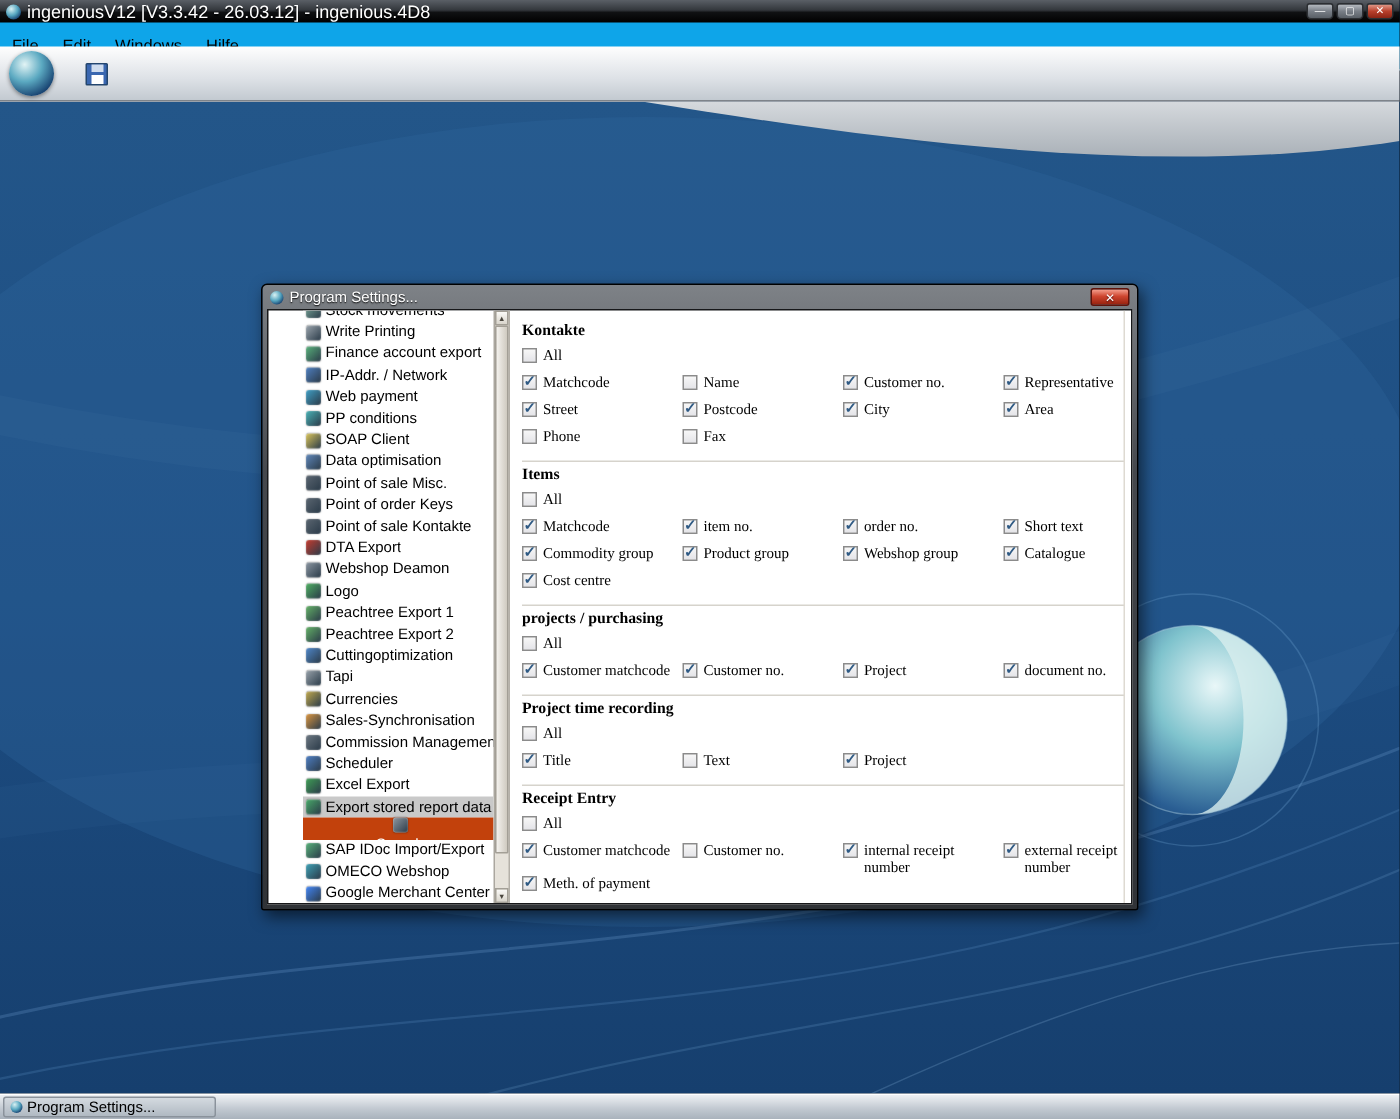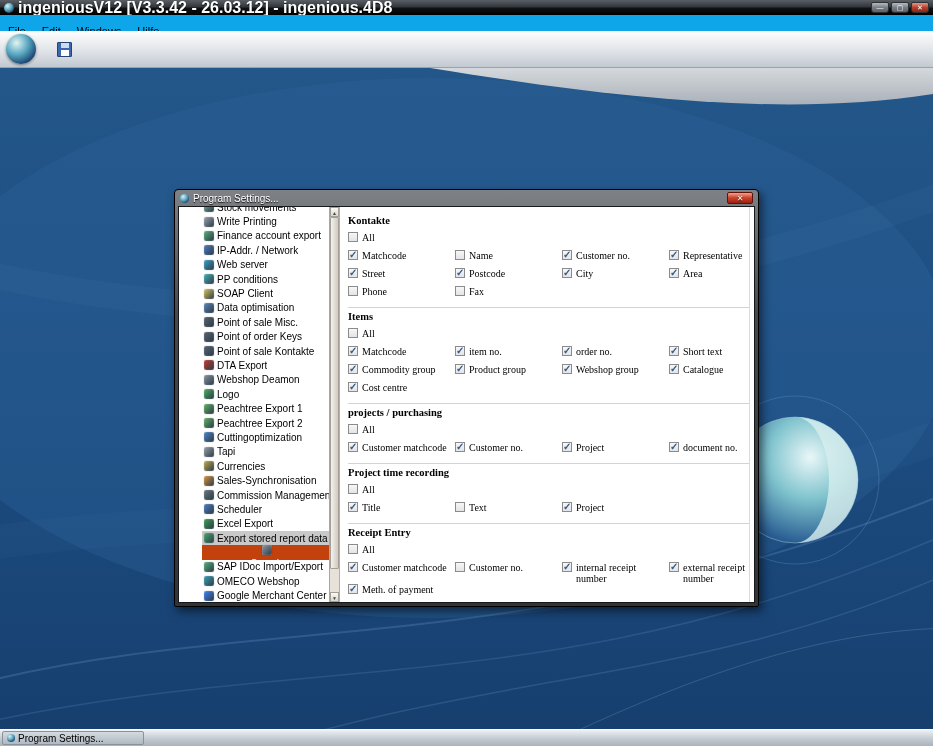--- a/index.html
+++ b/index.html
@@ -6,22 +6,22 @@
   html,body { width:933px; height:746px; overflow:hidden; background:#000;
               font-family:"Liberation Sans", sans-serif; }
   #app { position:absolute; inset:0; width:933px; height:746px; }
 
   
   .titlebar { position:absolute; top:0; left:0; right:0; height:15px;
     background:linear-gradient(#5a5f66 0%, #33373c 45%, #101113 55%, #000 100%);
     display:flex; align-items:center; padding:0 4px; z-index:10; }
   .app-icon { width:10px; height:10px; border-radius:50%; flex:0 0 auto;
     background:radial-gradient(circle at 35% 30%, #d9f1f3, #56a6c0 45%, #143c6c 80%, #0a2240); }
-  .title-text { color:#fff; font-size:16px; padding-left:4px; white-space:nowrap;
-    text-shadow:0 1px 1px #000;font-weight:bold; }
+  .title-text { color:#fff; font-size:12px; padding-left:4px; white-space:nowrap;
+    text-shadow:0 1px 1px #000; }
   .win-controls { margin-left:auto; display:flex; gap:2px; }
   .win-btn { width:18px; height:11px; font-size:7px; line-height:10px; text-align:center;
     color:#fff; border:1px solid #2c2f33; border-radius:2px 2px 3px 3px;
     background:linear-gradient(#b6bbc1,#787e86 50%,#5a6067); }
   .win-btn.close { background:linear-gradient(#e09a8a,#b9402c 50%,#8c2414); }
 
   
   .menubar { position:absolute; top:15px; left:0; right:0; height:32px;
     background:#0ea5e9; border-bottom:1px solid #cac7c1; display:flex;
     align-items:center; font-size:11px; color:#000; z-index:10; }
@@ -196,21 +196,21 @@
           <div class="list-item">
             <span class="li-icon" style="background: linear-gradient(135deg, rgb(88, 176, 122), rgb(42, 58, 72));"></span>
             <span class="li-label">Finance account export</span>
           </div>
           <div class="list-item">
             <span class="li-icon" style="background: linear-gradient(135deg, rgb(79, 127, 192), rgb(42, 58, 72));"></span>
             <span class="li-label">IP-Addr. / Network</span>
           </div>
           <div class="list-item">
             <span class="li-icon" style="background: linear-gradient(135deg, rgb(63, 158, 196), rgb(42, 58, 72));"></span>
-            <span class="li-label">Web server</span>
+            <span class="li-label">Web payment</span>
           </div>
           <div class="list-item">
             <span class="li-icon" style="background: linear-gradient(135deg, rgb(73, 176, 180), rgb(42, 58, 72));"></span>
             <span class="li-label">PP conditions</span>
           </div>
           <div class="list-item">
             <span class="li-icon" style="background: linear-gradient(135deg, rgb(216, 195, 90), rgb(42, 58, 72));"></span>
             <span class="li-label">SOAP Client</span>
           </div>
           <div class="list-item">

